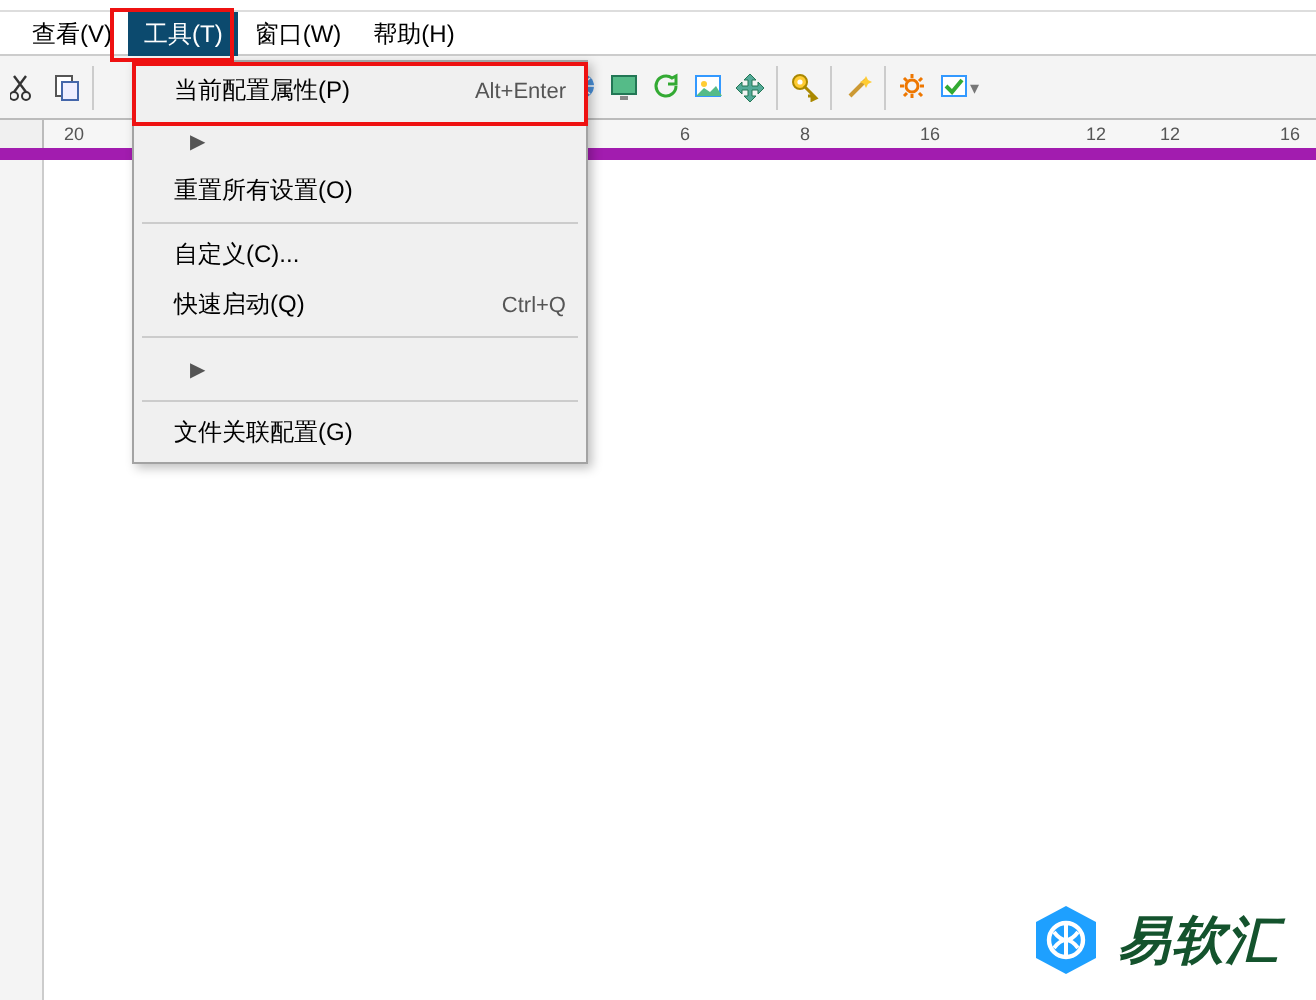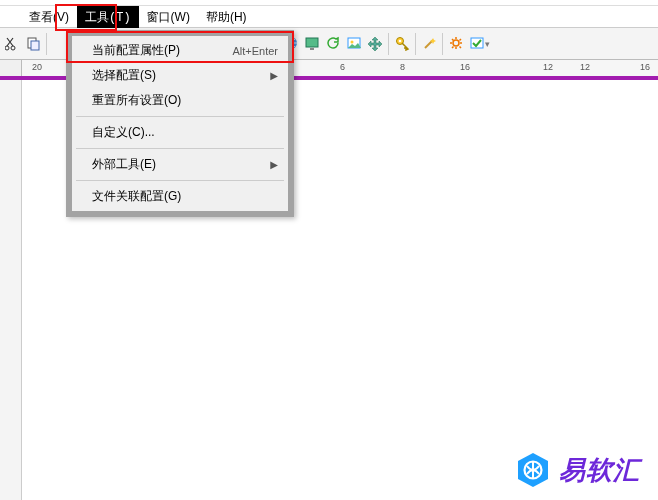--- a/index.html
+++ b/index.html
@@ -16,33 +16,32 @@
     height: 6px;
     background: #fff;
     border-bottom: 1px solid #ddd;
   }
   .menubar {
     display: flex;
     height: 22px;
     background: #fff;
     border-bottom: 1px solid #ccc;
     align-items: stretch;
-    padding-left: 21px;
+    padding-left: 8px;
   }
   .menu-item {
     padding: 3px 8px 0 8px;
     height: 22px;
     font-size: 12px;
     color: #000;
     cursor: default;
   }
   .menu-item.selected {
-    background: #000000;
+    background: #0c4a6e;
     color: #fff;
-    font-family: Liberation Mono, monospace;
   }
   .highlight-box {
     position: absolute;
     left: 55px; top: 4px;
     width: 62px; height: 27px;
     border: 2px solid #e11;
     pointer-events: none;
     z-index: 20;
   }
   .highlight-box2 {
@@ -71,21 +70,21 @@
     width: 1px; height: 22px;
     background: #ccc;
     margin: 0 2px;
   }
   .tool-spacer { flex: 0 0 auto; }
   .dropdown {
     position: absolute;
     left: 66px; top: 30px;
     width: 228px;
     background: #f0f0f0;
-    border: 6px solid #a3a3a3;
+    border: 1px solid #a3a3a3;
     box-shadow: 2px 2px 5px rgba(0,0,0,.25);
     z-index: 10;
     padding: 2px 0;
   }
   .dd-item {
     display: flex;
     align-items: center;
     height: 25px;
     padding: 0 10px 0 20px;
     font-size: 12px;
@@ -96,21 +95,21 @@
   .dd-arrow { color: #555; font-size: 10px; margin-left: 8px; }
   .dd-sep {
     height: 1px;
     background: #ccc;
     margin: 3px 4px;
   }
   .ruler {
     position: relative;
     height: 20px;
     background: #f6f6f6;
-    border-bottom: 4px solid #a21caf;
+    border-bottom: 6px solid #a21caf;
     overflow: hidden;
   }
   .ruler-left {
     position: absolute;
     left: 0; top: 0;
     width: 22px; height: 20px;
     border-right: 1px solid #bbb;
     background: #f0f0f0;
   }
   .ruler-tick {
@@ -138,21 +137,21 @@
     border-right: 1px solid #ccc;
   }
   .watermark {
     position: absolute;
     right: 18px; bottom: 12px;
     display: flex;
     align-items: center;
     gap: 8px;
     font-size: 26px;
     font-weight: 600;
-    color: #6d28d9;
+    color: #14532d;
     font-style: italic;
     letter-spacing: 1px;
   }
   .wm-logo {
     width: 36px; height: 36px;
     position: relative;
   }
   
   svg { display: block; }
 </style>
@@ -270,33 +269,35 @@
     <span>易软汇</span>
   </div>
 </div>
 
 <div class="dropdown">
   <div class="dd-item">
     <span class="dd-label">当前配置属性(P)</span>
     <span class="dd-shortcut">Alt+Enter</span>
   </div>
   <div class="dd-item">
-    <span class="dd-label">选择配置(S)</span>
     <span class="dd-arrow">▶</span>
   </div>
   <div class="dd-item">
     <span class="dd-label">重置所有设置(O)</span>
   </div>
   <div class="dd-sep"></div>
   <div class="dd-item">
     <span class="dd-label">自定义(C)...</span>
   </div>
+  <div class="dd-item">
+    <span class="dd-label">快速启动(Q)</span>
+    <span class="dd-shortcut">Ctrl+Q</span>
+  </div>
   <div class="dd-sep"></div>
   <div class="dd-item">
-    <span class="dd-label">外部工具(E)</span>
     <span class="dd-arrow">▶</span>
   </div>
   <div class="dd-sep"></div>
   <div class="dd-item">
     <span class="dd-label">文件关联配置(G)</span>
   </div>
 </div>
 
 <div class="highlight-box"></div>
 <div class="highlight-box2"></div>

